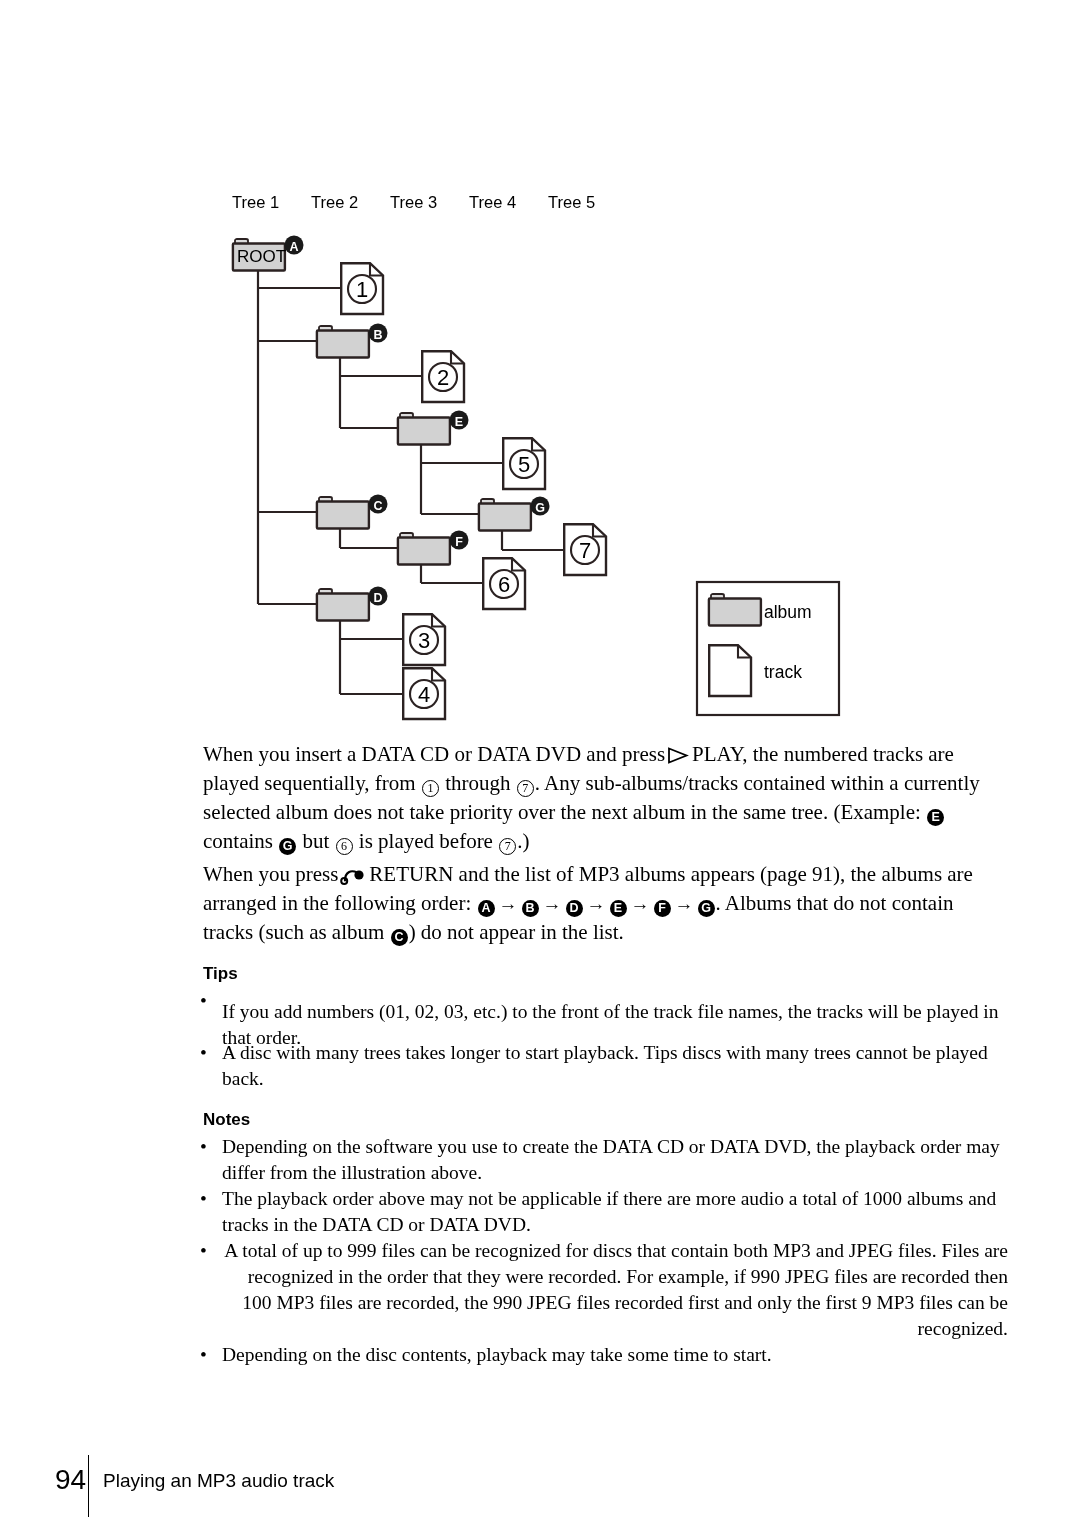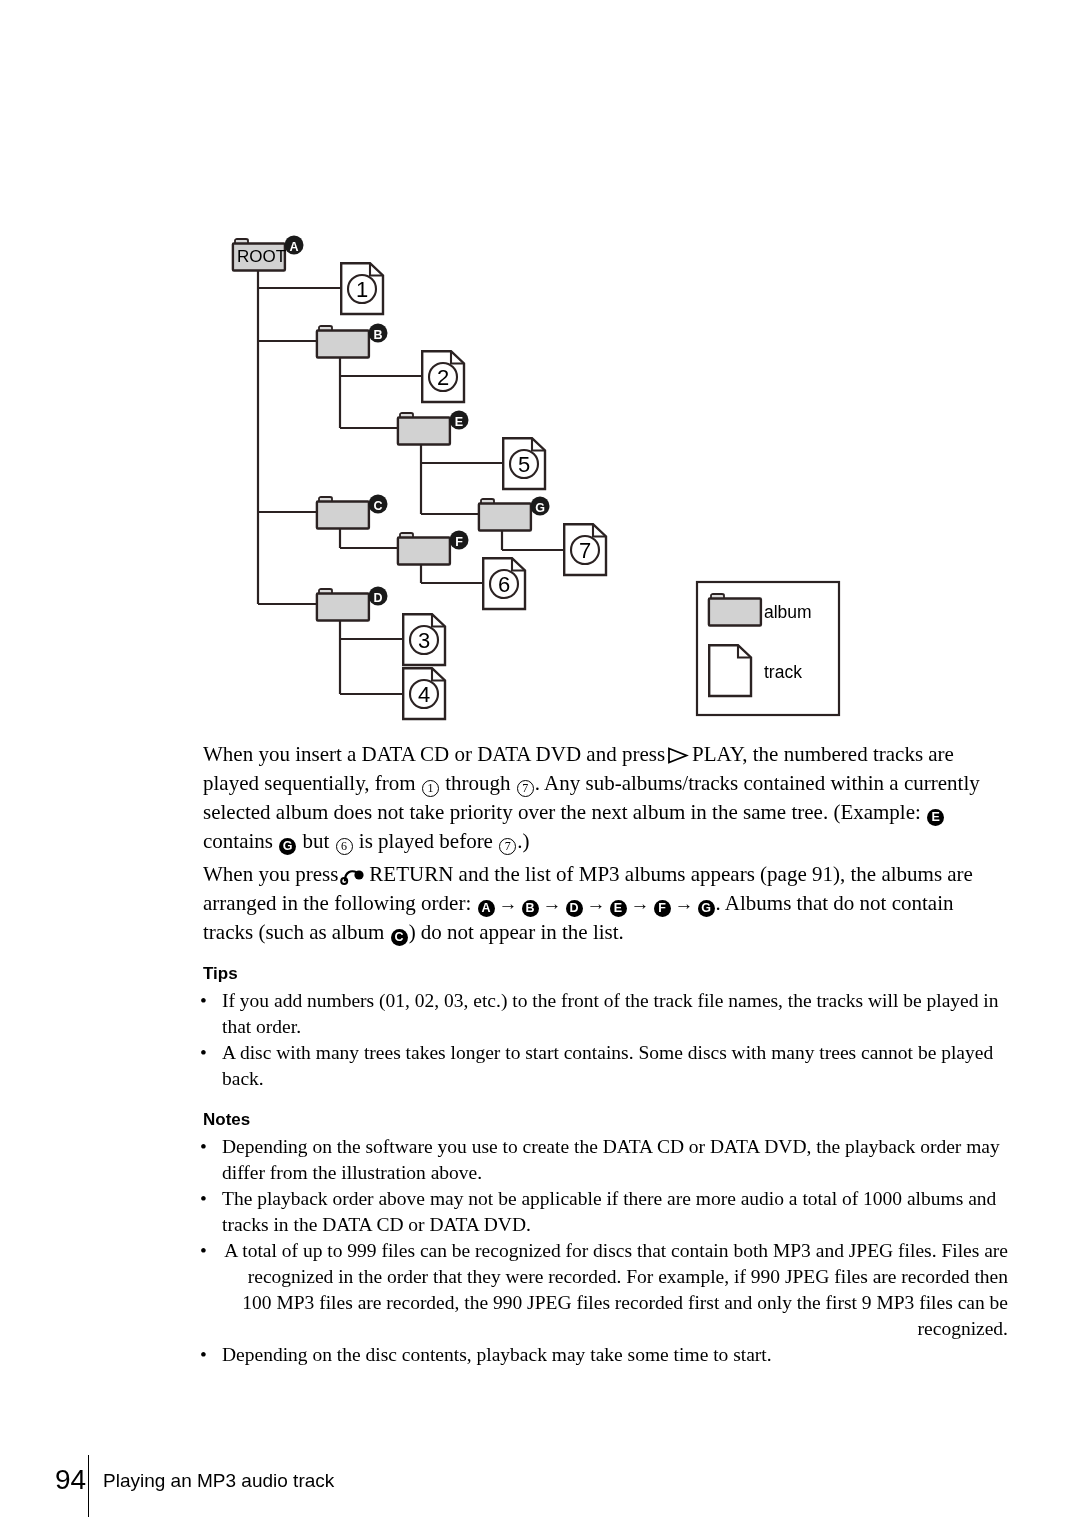--- a/index.html
+++ b/index.html
@@ -119,20 +119,23 @@
   }
 </style>
 </head>
 <body>
 
 <div class="page">
 
 
 
 
+  <div class="tree-labels">
+    <span>Tree 1</span><span>Tree 2</span><span>Tree 3</span><span>Tree 4</span><span>Tree 5</span>
+  </div>
 
   <svg id="diagram" width="1080" height="740" viewBox="0 0 1080 740">
     <defs>
 
       <g id="folder">
         <path d="M3,6 L3,2.5 C3,1.5 4,1 5,1 L14,1 C15,1 16,1.5 16,2.5 L16,6 Z" fill="#dcdcdc" stroke="#2b2222" stroke-width="1.8" stroke-linejoin="round"></path>
         <rect x="0.9" y="5.5" width="52" height="27" rx="1" fill="#d2d2d2" stroke="#2b2222" stroke-width="2.4"></rect>
       </g>
 
       <g id="track">
@@ -309,25 +312,25 @@
        </svg><span>RETURN and the list of MP3 albums appears (page 91), the</span>
     <span>albums are arranged in the following order:</span>
     <span id="p2-order"><span class="badge">A</span><span class="arrow">→</span><span class="badge">B</span><span class="arrow">→</span><span class="badge">D</span><span class="arrow">→</span><span class="badge">E</span><span class="arrow">→</span><span class="badge">F</span><span class="arrow">→</span><span class="badge">G</span></span><span>.</span>
     <span>Albums that do not contain tracks (such as album</span>
     <span class="badge">C</span><span>) do not appear in the list.</span>
   </div>
 
   <div class="sub-head" style="left:203px; top:964px;">Tips</div>
   <div class="small-p" style="left:200px; top:988px; width:800px;">
     <span style="position:absolute; left:0;">•</span>
-    <span style="display:block; margin-left:22px;">If you add numbers (01, 02, 03, etc.) to the front of the track file names, the tracks will be played in that order.</span>
+    <span style="display:block; margin-left:22px;margin-top:11px;">If you add numbers (01, 02, 03, etc.) to the front of the track file names, the tracks will be played in that order.</span>
   </div>
   <div class="small-p" style="left:200px; top:1040px; width:800px;">
     <span style="position:absolute; left:0;">•</span>
-    <span style="display:block; margin-left:22px;">A disc with many trees takes longer to start contains.  Some discs with many trees cannot be played back.</span>
+    <span style="display:block; margin-left:22px;">A disc with many trees takes longer to start playback.  Tips discs with many trees cannot be played back.</span>
   </div>
 
   <div class="sub-head" style="left:203px; top:1110px;">Notes</div>
   <div class="small-p" style="left:200px; top:1134px; width:800px;">
     <span style="position:absolute; left:0;">•</span>
     <span style="display:block; margin-left:22px;">Depending on the software you use to create the DATA CD or DATA DVD, the playback order may differ from the illustration above.</span>
   </div>
   <div class="small-p" style="left:200px; top:1186px; width:808px;">
     <span style="position:absolute; left:0;">•</span>
     <span style="display:block; margin-left:22px;">The playback order above may not be applicable if there are more audio a total of 1000 albums and tracks in the DATA CD or DATA DVD.</span>

